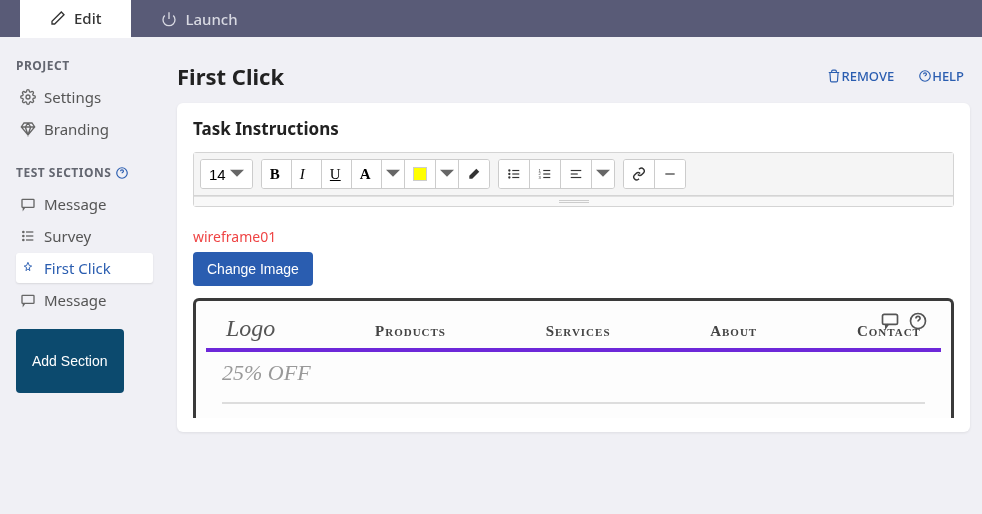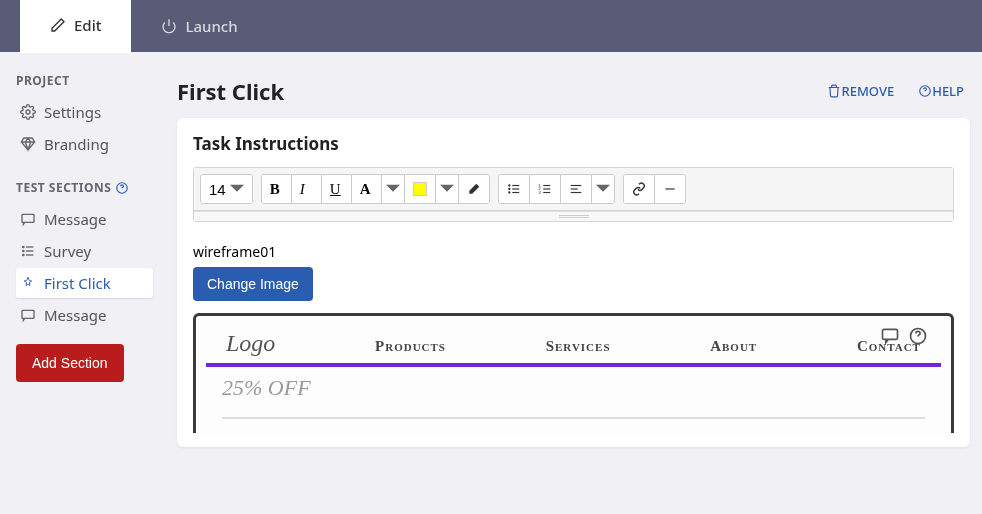--- a/index.html
+++ b/index.html
@@ -1,32 +1,32 @@
 <!DOCTYPE html>
 <html><head>
 <meta charset="utf-8">
 <style>
 * { box-sizing: border-box; margin: 0; padding: 0; }
 body { font-family: system-ui, -apple-system, sans-serif; background: #f0f0f5; color: #333; width: 982px; height: 514px; overflow: hidden; }
 
-.topbar { background: #595b77; height: 52px; display: flex; align-items: stretch; padding-left: 20px; }
+.topbar { background: #595b77; height: 37px; display: flex; align-items: stretch; padding-left: 20px; }
 .topbar-tab { display: flex; align-items: center; gap: 8px; padding: 0 30px; color: #d8d9e2; font-size: 15px; cursor: pointer; font-weight: 500; }
 .topbar-tab.active { background: #fff; color: #333; border-bottom: 3px solid #fff; margin-bottom: -1px; }
 .topbar-tab svg { width: 16px; height: 16px; }
 
 .main { display: flex; height: calc(100% - 45px); }
 .sidebar { width: 165px; padding: 20px 0 20px 16px; flex-shrink: 0; }
 .section-label { font-size: 12px; font-weight: 700; color: #636670; letter-spacing: 0.5px; margin-bottom: 8px; display: flex; align-items: center; gap: 4px; }
 .section-label svg { width: 14px; height: 14px; }
 .side-item { display: flex; align-items: center; gap: 8px; padding: 5px 8px 5px 4px; color: #555; font-size: 15px; cursor: pointer; border-radius: 4px; margin-bottom: 2px; }
 .side-item svg { width: 16px; height: 16px; flex-shrink: 0; }
 .side-item.active { background: #fff; color: #2a5db0; box-shadow: 0 1px 2px rgba(0,0,0,0.1); border-radius: 3px; margin-right: 12px; }
 .side-item:not(.active) { color: #555; }
 .second-block { margin-top: 20px; }
-.add-section-btn { background: #b91c1c; color: #fff; padding: 11px 16px; border: none; border-radius: 4px; font-size: 14px; font-weight: 500; cursor: pointer; margin-top: 12px; margin-left: 0; }
+.add-section-btn { background: #0c4a6e; color: #fff; padding: 24px 16px; border: none; border-radius: 4px; font-size: 14px; font-weight: 500; cursor: pointer; margin-top: 12px; margin-left: 0; }
 
 .content { flex: 1; padding: 24px 12px 0 12px; overflow: hidden; }
 .content-head { display: flex; align-items: flex-start; justify-content: space-between; margin-bottom: 12px; }
 .page-title { font-size: 22px; font-weight: 700; color: #222; }
 .head-actions { display: flex; gap: 24px; align-items: center; margin-top: 6px; margin-right: 6px; }
 .head-link { color: #2a5db0; font-size: 13px; font-weight: 500; display: flex; align-items: center; cursor: pointer; }
 .head-link svg { width: 14px; height: 14px; }
 
 .card { background: #fff; border-radius: 6px; padding: 14px 16px; box-shadow: 0 1px 3px rgba(0,0,0,0.08); }
 .card h3 { font-size: 17px; font-weight: 700; color: #222; margin-bottom: 12px; }
@@ -38,21 +38,21 @@
 .tb-btn:last-child { border-right: none; }
 .tb-btn svg { width: 14px; height: 14px; }
 .color-swatch { width: 14px; height: 14px; background: #ffff00; border: 1px solid #ccc; }
 .editor-body { padding: 12px; min-height: 70px; font-size: 14px; position: relative; }
 .editor-body .cursor { display: inline-block; width: 1px; height: 15px; background: #000; vertical-align: text-bottom; }
 .editor-footer { background: #f8f8f8; border-top: 1px solid #e0e0e0; height: 10px; display:flex; align-items:center; justify-content:center; }
 .editor-footer .grip { width: 30px; height: 3px; border-top:1px solid #ccc; border-bottom:1px solid #ccc; }
 
 .image-block { margin-top: 20px; }
 .image-block h3 { font-size: 18px; font-weight: 700; }
-.image-name { font-size: 14px; color: #000000; margin-top: 2px; }
+.image-name { font-size: 14px; color: #ef4444; margin-top: 2px; }
 .change-img-btn { background: #2a5db0; color: #fff; padding: 9px 14px; border: none; border-radius: 4px; font-size: 14px; margin-top: 6px; cursor: pointer; }
 
 .wireframe { margin-top: 12px; border: 3px solid #3a3a3a; border-radius: 6px 6px 0 0; border-bottom: none; padding: 6px 10px 0 10px; background: #fdfdfd; position: relative; height: 120px; overflow: hidden; font-family: 'Comic Sans MS', cursive; }
 .wf-nav { display: flex; align-items: baseline; justify-content: space-between; border-bottom: 4px solid #6d28d9; padding: 8px 20px 6px 20px; }
 .wf-logo { font-size: 24px; font-style: italic; color: #555; }
 .wf-link { font-size: 15px; letter-spacing: 1px; color: #444; font-variant: small-caps; font-weight: 600; }
 .wf-icons { position: absolute; top: 10px; right: 22px; display: flex; gap: 6px; }
 .wf-icons svg { width: 22px; height: 20px; stroke: #555; fill: none; stroke-width: 2; }
 .wf-body { display:flex; padding: 8px 16px; gap: 16px; flex-direction: column; }
 .wf-sale { font-size: 22px; color: #999; font-style: italic; }

